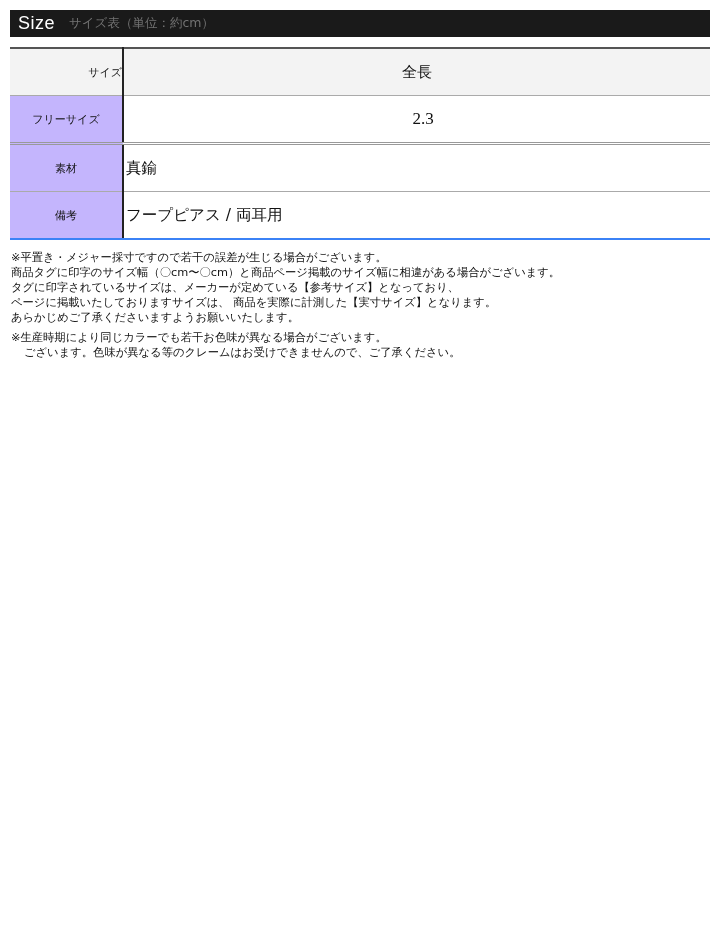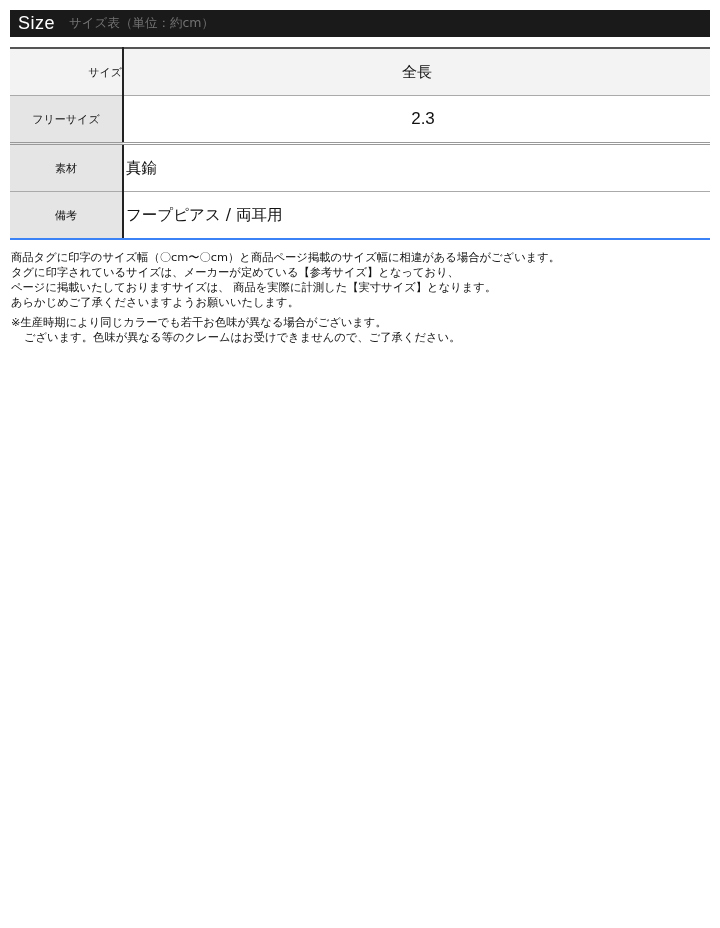--- a/index.html
+++ b/index.html
@@ -6,27 +6,27 @@
     body { width: 720px; height: 928px; position: relative; overflow: hidden;
       font-family: "DejaVu Sans", "Liberation Sans", sans-serif; color: #111; }
     .header-bar { position: absolute; left: 10px; top: 10px; width: 700px; height: 27px;
       background: #1a1a1a; display: flex; align-items: center; }
     .header-bar .size-en { color: #fff; font-family: "Liberation Sans", sans-serif; font-size: 18px;
       margin-left: 8px; letter-spacing: 0.5px; }
     .header-bar .size-jp { color: #737373; font-size: 12.5px; margin-left: 14px; }
     table.size-table { position: absolute; left: 10px; top: 47px; width: 700px;
       border-collapse: collapse; table-layout: fixed; }
     table.size-table td { height: 46px; padding: 0; vertical-align: middle; }
-    .label-col { width: 112px; background: #e5e5e5; text-align: center; font-size: 11px;
+    .label-col { width: 112px; background: #c4b5fd; text-align: center; font-size: 11px;
       border-right: 2px solid #222; }
     .value-col { font-size: 15.5px; margin-top: 7px; }
     .row-head td { border-top: 2px solid #555; border-bottom: 1px solid #aaa; background: #f3f3f3; text-align: right; }
     .row-head td.value-col { text-align: center; font-size: 15px; }
     .row-free td { border-bottom: 3px double #999; }
-    .row-free td.value-col { text-align: center; font-size: 17px; font-family: Liberation Sans, sans-serif; background: #fff; padding-left: 12px; }
+    .row-free td.value-col { text-align: center; font-size: 17px; font-family: Liberation Serif, serif; background: #fff; padding-left: 12px; }
     .row-material td { border-bottom: 1px solid #aaa; }
     .row-material td.value-col, .row-remarks td.value-col { text-align: left; padding-left: 2px; background: #fff; }
     .row-remarks td { border-bottom: 2px solid #3b82f6; }
     .notes { position: absolute; left: 11px; top: 250px; width: 700px; font-size: 11.3px;
       line-height: 15px; color: #111; }
     .notes .line { white-space: nowrap; }
     .notes .gap { margin-top: 5px; }
     .notes .indent { padding-left: 13px; }
   </style>
 </head>
@@ -52,19 +52,20 @@
     <td class="value-col">真鍮</td>
   </tr>
   <tr class="row-remarks">
     <td class="label-col">備考</td>
     <td class="value-col">フープピアス / 両耳用</td>
   </tr>
 </tbody>
   </table>
 
 <div class="notes">
+  <div class="line">※平置き・メジャー採寸ですので若干の誤差が生じる場合がございます。</div>
   <div class="line">商品タグに印字のサイズ幅（〇cm〜〇cm）と商品ページ掲載のサイズ幅に相違がある場合がございます。</div>
   <div class="line">タグに印字されているサイズは、メーカーが定めている【参考サイズ】となっており、</div>
   <div class="line">ページに掲載いたしておりますサイズは、 商品を実際に計測した【実寸サイズ】となります。</div>
   <div class="line">あらかじめご了承くださいますようお願いいたします。</div>
   <div class="line gap">※生産時期により同じカラーでも若干お色味が異なる場合がございます。</div>
   <div class="line indent">ございます。色味が異なる等のクレームはお受けできませんので、ご了承ください。</div>
 </div>
 
 </body></html>

